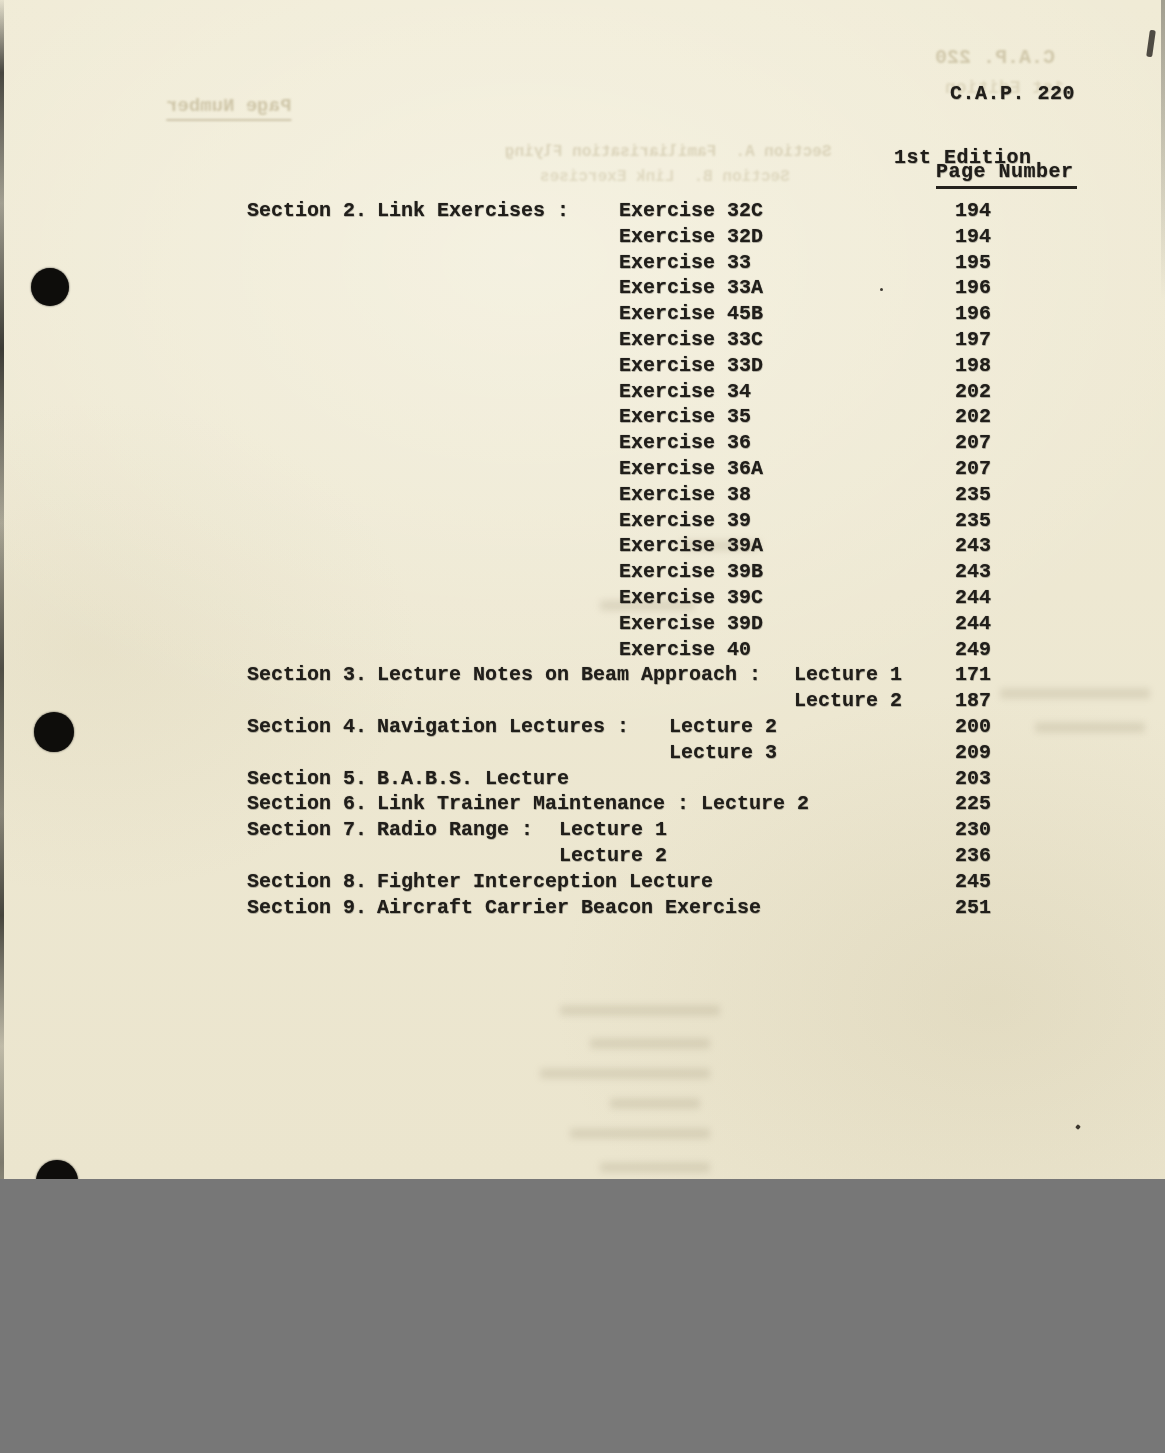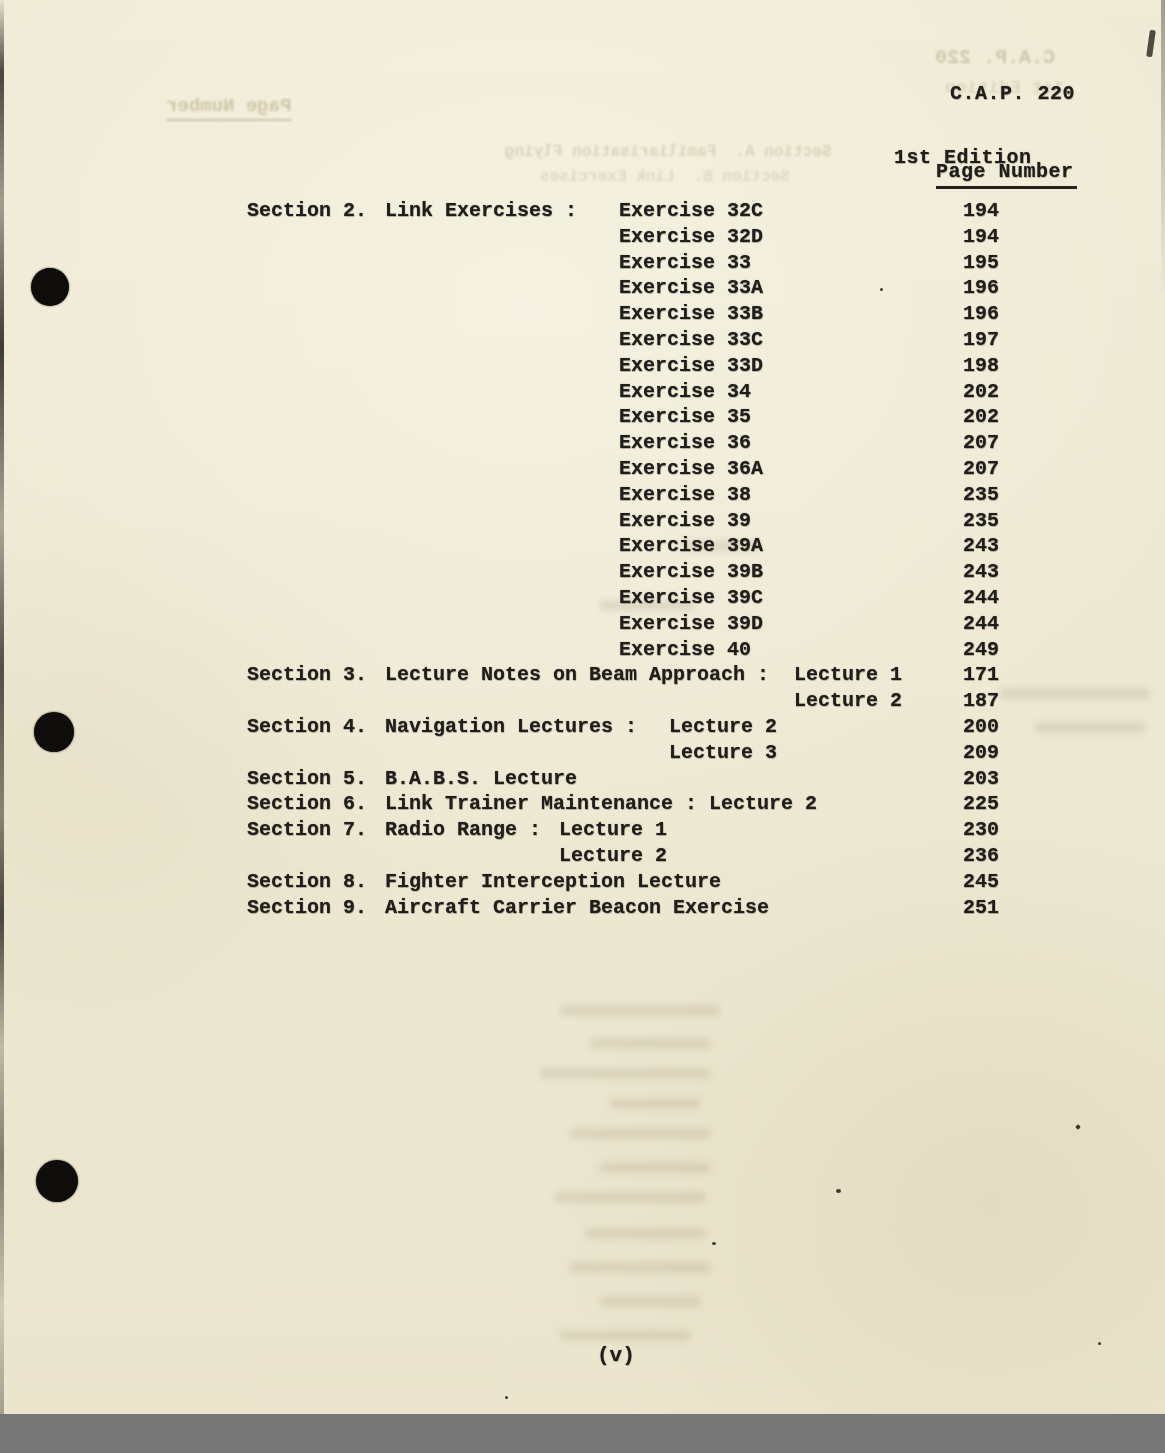--- a/index.html
+++ b/index.html
@@ -1,44 +1,44 @@
 <!DOCTYPE html>
 <html><head>
 <meta charset="utf-8">
 <style>
   html,body{margin:0;padding:0;background:#777;}
   .paper{
-    position:relative;width:1165px;height:1414px;overflow:hidden;
+    position:relative;width:1165px;height:1179px;overflow:hidden;
     font-family:"Liberation Mono","DejaVu Sans Mono",monospace;
     font-weight:700;color:#201e1a;
     background:
       radial-gradient(90% 60% at 45% 22%, rgba(255,255,248,0.35), transparent 70%),
       radial-gradient(50% 35% at 85% 85%, rgba(190,178,140,0.20), transparent 75%),
       radial-gradient(40% 30% at 8% 55%, rgba(200,190,155,0.15), transparent 70%),
       linear-gradient(#f0ebd6,#ebe5ce);
   }
   .ink{ text-shadow:0 0 1px rgba(32,30,26,0.55), 0.5px 0.5px 0 rgba(32,30,26,0.25); }
 
   
   .hdr-ref{position:absolute;left:950px;top:82px;font-size:20px;letter-spacing:0.5px;}
   .hdr-ed {position:absolute;left:894px;top:114px;font-size:20px;letter-spacing:0.5px;margin-top:32px;}
   .hdr-col{position:absolute;left:936px;top:160px;font-size:20px;letter-spacing:0.5px;
            border-bottom:3px solid #25221d;padding:0 3px 3px 0;text-align:center;}
 
   
   .toc{position:absolute;left:0;top:198px;width:100%;}
   .trow{position:relative;height:25.8px;font-size:20px;line-height:25.8px;margin-left:19px;}
   .tlabel{position:absolute;left:228px;white-space:pre;}
-  .ttitle{position:absolute;left:366px;white-space:pre;}
+  .ttitle{position:absolute;left:358px;white-space:pre;}
   .titem {position:absolute;white-space:pre;}
   .col-exercise{left:600px;}
   .col-s3{left:775px;}
   .col-s4{left:650px;}
   .col-s7{left:540px;}
-  .tpage{position:absolute;left:944px;width:80px;text-align:left;white-space:pre;}
+  .tpage{position:absolute;left:914px;width:80px;text-align:center;white-space:pre;}
 
   .footer{position:absolute;left:597px;top:1344px;font-size:21px;}
 
   
   .hole{position:absolute;background:#0e0d0b;border-radius:50%;box-shadow:0 0 2px rgba(14,13,11,0.8);}
   .hole1{left:31px;top:268px;width:38px;height:38px;}
   .hole2{left:34px;top:712px;width:40px;height:40px;}
   .hole3{left:36px;top:1160px;width:42px;height:42px;}
 
   
@@ -114,21 +114,21 @@
       </div>
       <div class="trow">
         <span class="titem col-exercise">Exercise 33</span>
         <span class="tpage">195</span>
       </div>
       <div class="trow">
         <span class="titem col-exercise">Exercise 33A</span>
         <span class="tpage">196</span>
       </div>
       <div class="trow">
-        <span class="titem col-exercise">Exercise 33B</span>
+        <span class="titem col-exercise">Exercise 45B</span>
         <span class="tpage">196</span>
       </div>
       <div class="trow">
         <span class="titem col-exercise">Exercise 33C</span>
         <span class="tpage">197</span>
       </div>
       <div class="trow">
         <span class="titem col-exercise">Exercise 33D</span>
         <span class="tpage">198</span>
       </div>

